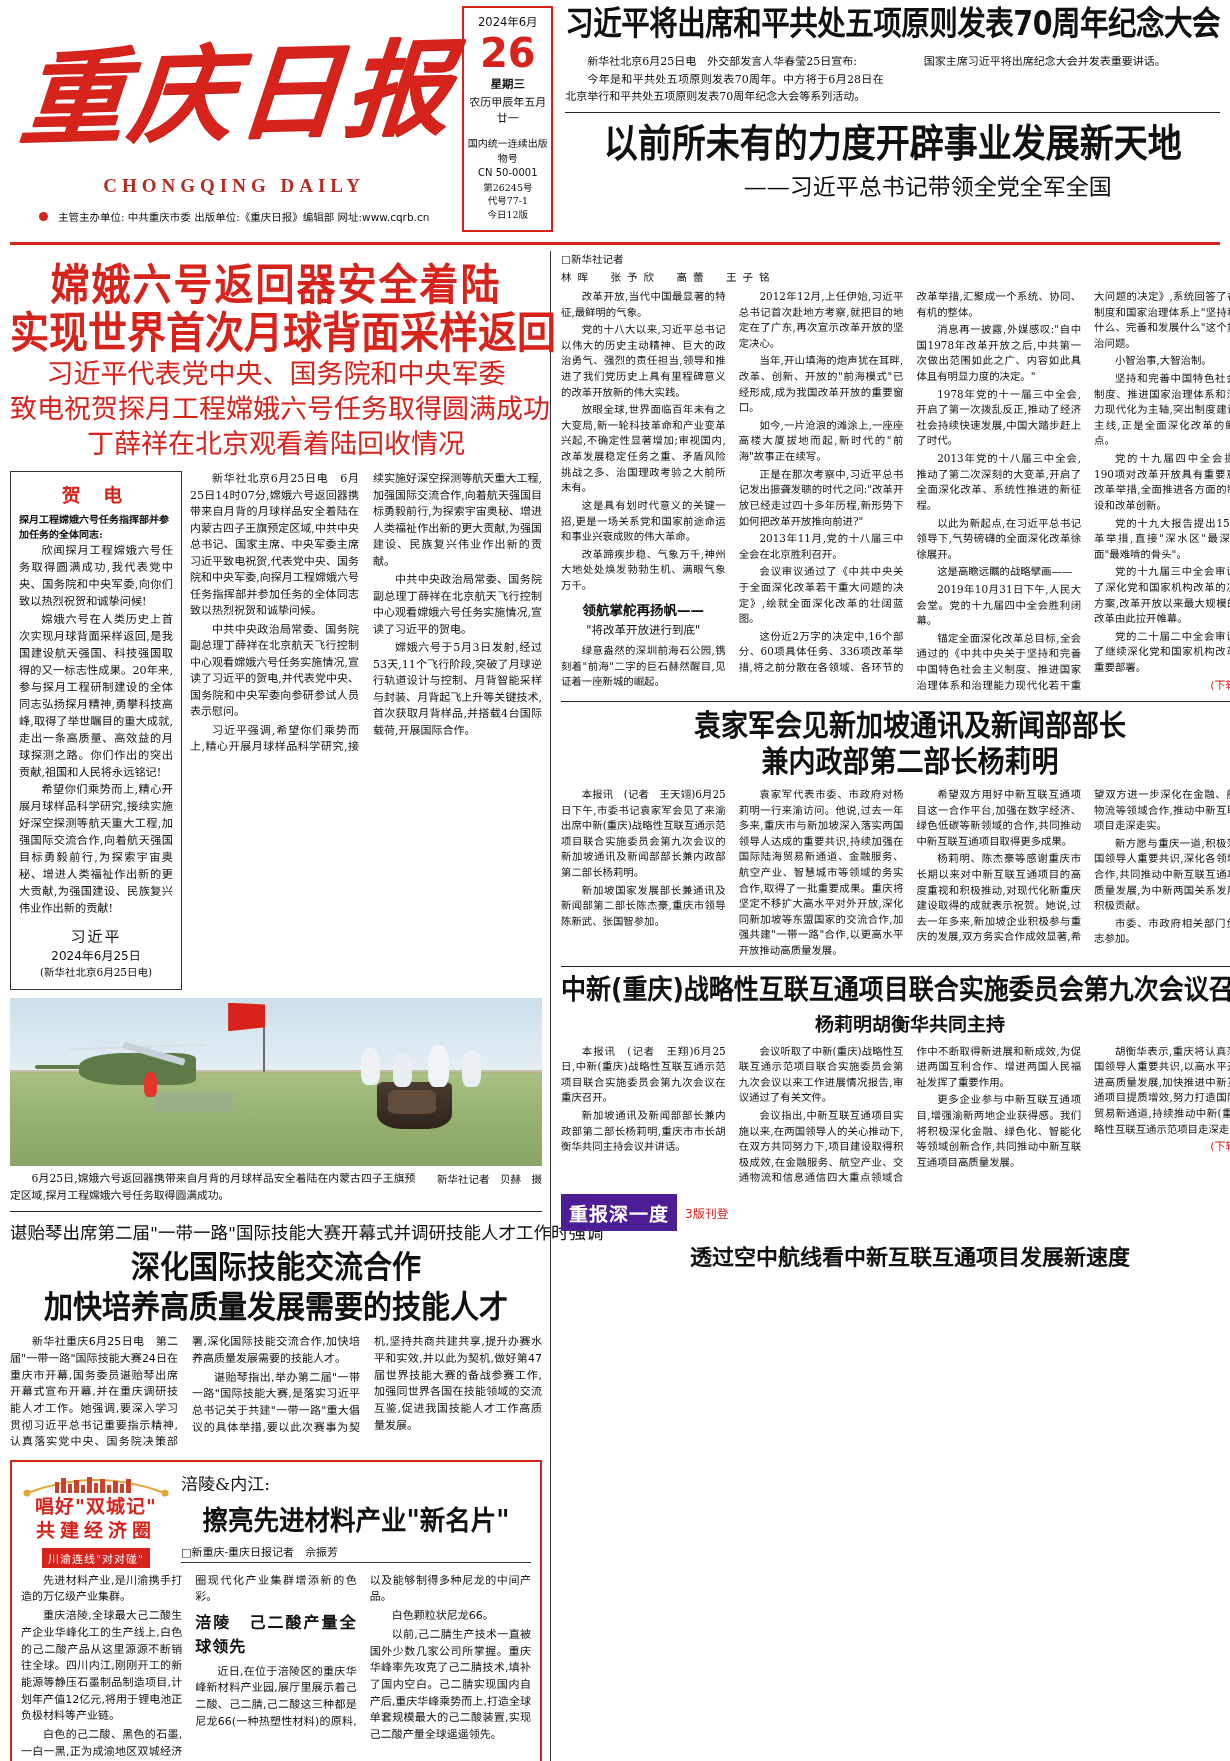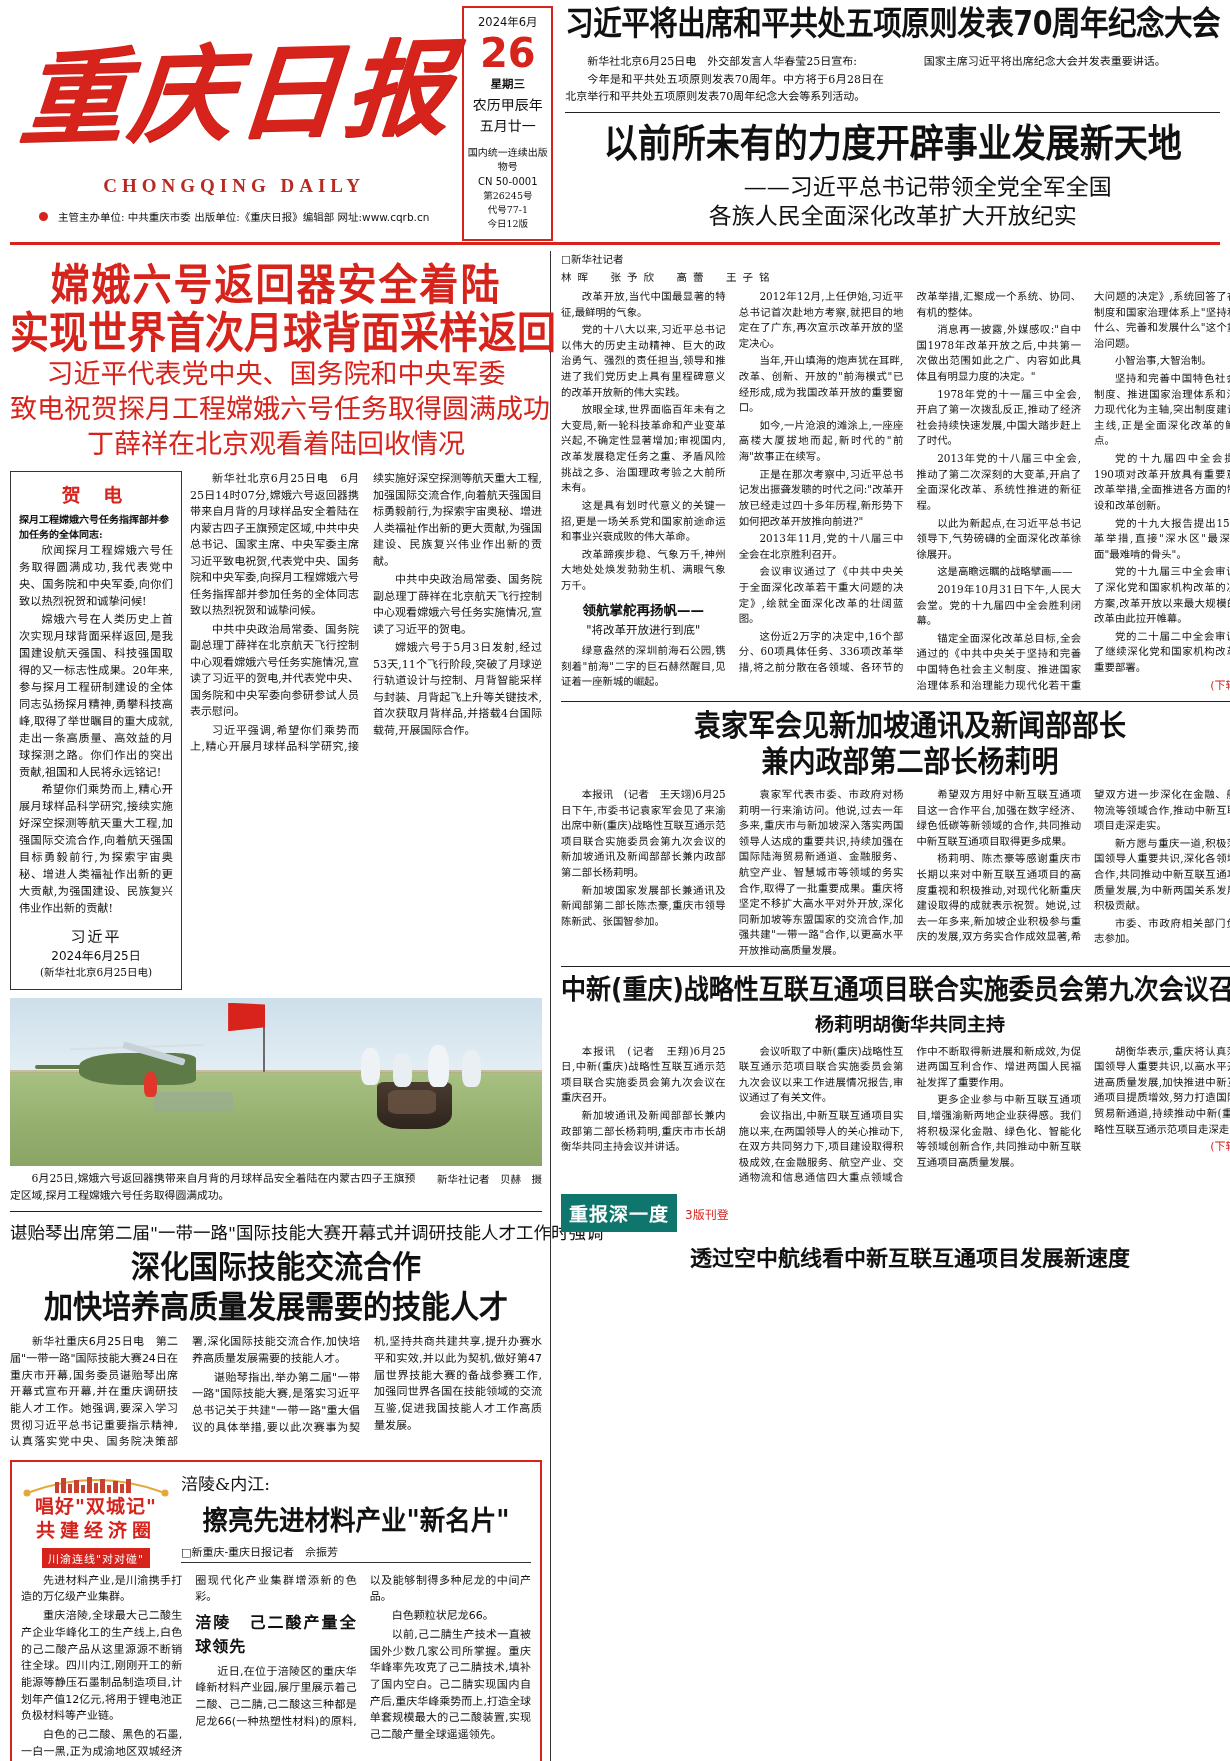--- a/index.html
+++ b/index.html
@@ -45,21 +45,21 @@
 
   
   .datebox {
     width:108px; margin-left:4px; border:2px solid #d6231c;
     padding:6px 2px 8px 2px; text-align:center; line-height:1.45;
     font-family:"DejaVu Sans","Liberation Sans",sans-serif; font-size:10px;
   }
   .db-ym { font-size:11.5px; }
   .db-day { font-size:40px; color:#d6231c; font-weight:bold; line-height:1.05; margin:1px 0 2px; }
   .db-week { font-size:11.5px; font-weight:bold; }
-  .db-lunar { font-family:"DejaVu Serif","Liberation Serif",serif; font-size:14px; margin-top:3px;text-align:center; }
+  .db-lunar { font-family:"DejaVu Serif","Liberation Serif",serif; font-size:11px; margin-top:3px;text-align:center; }
   .db-sep { height:10px; }
   .db-line { font-size:10px; }
   .db-small { font-family:"DejaVu Serif","Liberation Serif",serif; font-size:9.5px; }
 
   
   .mh-right { flex:1; padding-left:12px; }
   .tophead {
     font-family:"DejaVu Sans","Liberation Sans",sans-serif;
     font-weight:bold; font-size:28.5px; letter-spacing:-0.5px;
     line-height:1.12; white-space:nowrap;
@@ -219,22 +219,22 @@
            font-size:27px; text-align:center; line-height:1.2; transform:scaleY(1.12);
            margin:10px 0 10px; white-space:nowrap; }
   .head4 { font-family:"DejaVu Sans","Liberation Sans",sans-serif; font-weight:bold;
            font-size:25px; text-align:center; line-height:1.2; transform:scaleY(1.12);
            margin:8px 0 4px; white-space:nowrap; }
   .head4sub { font-family:"DejaVu Sans","Liberation Sans",sans-serif; font-weight:bold;
               font-size:19px; text-align:center; margin-bottom:8px; }
 
   
   .deep-box { display:flex; align-items:center; gap:8px; margin-top:8px; }
-  .deep-badge { background:#0f766e; color:#fff; font-weight:bold; font-size:19px;
-                padding:5px 8px; font-family:Liberation Mono, monospace;
+  .deep-badge { background:#4c1d95; color:#fff; font-weight:bold; font-size:19px;
+                padding:5px 8px; font-family:Liberation Serif, serif;
                 letter-spacing:1px; }
   .deep-txt { color:#d6231c; font-size:12px; font-family:"DejaVu Sans","Liberation Sans",sans-serif;}
   .deep-head { font-family:"DejaVu Sans","Liberation Sans",sans-serif; font-weight:bold;
                font-size:22px; text-align:center; margin-top:8px; white-space:nowrap; }
 </style>
 </head>
 <body>
 
 <div class="page">
 
@@ -270,21 +270,20 @@
         <p class="src">新华社北京6月25日电　外交部发言人华春莹25日宣布:</p>
         <p>今年是和平共处五项原则发表70周年。中方将于6月28日在北京举行和平共处五项原则发表70周年纪念大会等系列活动。</p>
         <p>国家主席习近平将出席纪念大会并发表重要讲话。</p>
       </div>
 
       <hr class="thin">
 
       <div class="head2">以前所未有的力度开辟事业发展新天地</div>
       <div class="sub2">
         <span class="l1">——习近平总书记带领全党全军全国</span>
-        <span>各族人民全面深化改革扩大开放纪实</span>
       </div>
     </div>
   </div>
 
   <hr class="red-thick">
 
   <div class="body-wrap">
 
     <div class="col-left">
 

